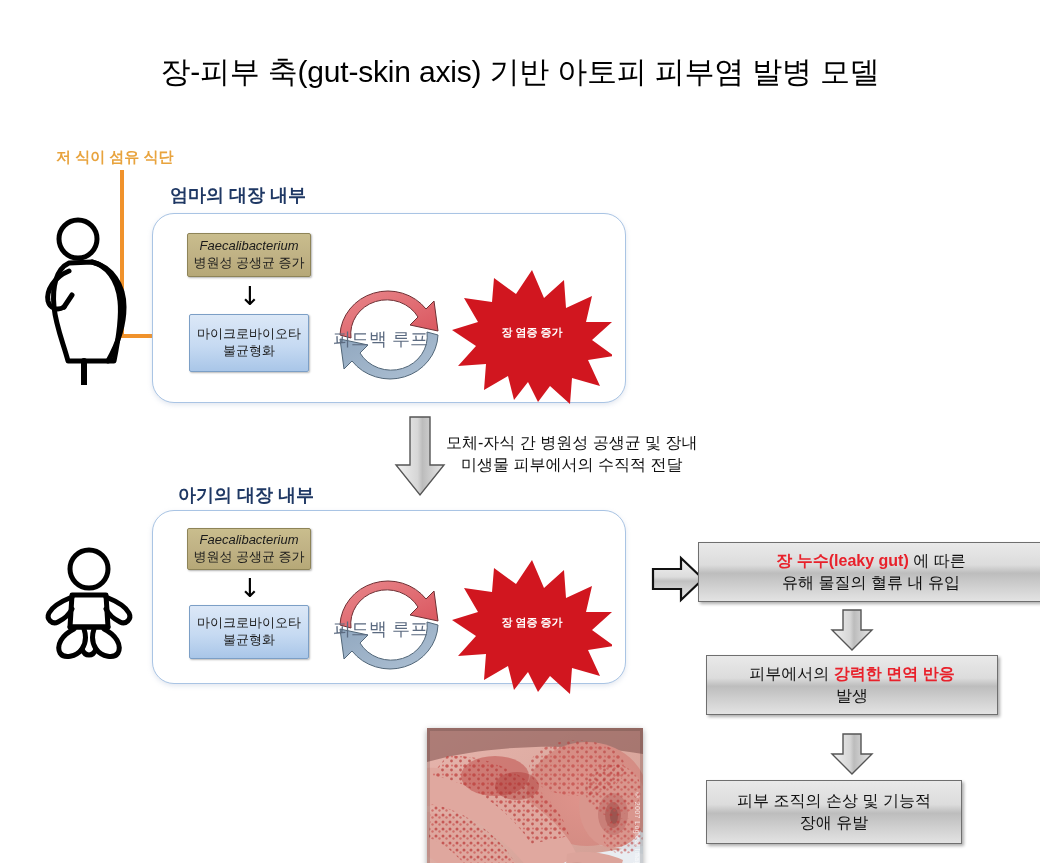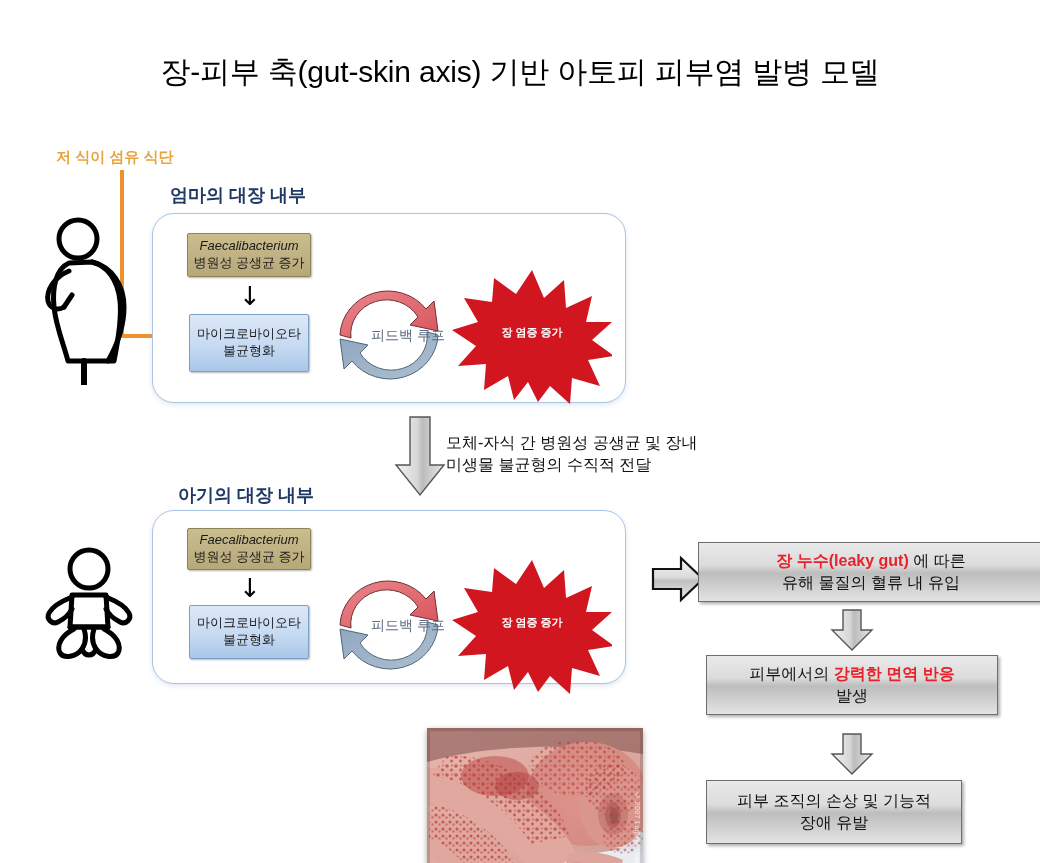--- a/index.html
+++ b/index.html
@@ -93,43 +93,43 @@
     position: absolute;
     font-size: 26px;
     line-height: 1;
     color: #000;
     font-family: "DejaVu Sans", sans-serif;
   }
 
   
   .loop-label {
     position: absolute;
-    font-size: 14px;
+    font-size: 18px;
     color: #5b6a80;
     white-space: nowrap;
-    text-align: right;
+    text-align: left;
   }
 
   
   .burst-text {
     position: absolute;
     font-size: 11px;
     font-weight: bold;
     color: #ffffff;
     white-space: nowrap;
     text-align: center;
   }
 
   
   .transfer-text {
     position: absolute;
     font-size: 16px;
     color: #111;
     line-height: 1.35;
-    text-align: left;
+    text-align: center;
     white-space: nowrap;
   }
 
   
   .proc-box {
     position: absolute;
     box-sizing: border-box;
     display: flex;
     align-items: center;
     justify-content: center;
@@ -243,21 +243,21 @@
         <stop offset="0%" stop-color="#f2f2f2"></stop>
         <stop offset="45%" stop-color="#d6d6d6"></stop>
         <stop offset="55%" stop-color="#bcbcbc"></stop>
         <stop offset="100%" stop-color="#e8e8e8"></stop>
       </linearGradient>
     </defs>
     <polygon points="16,2 36,2 36,50 50,50 26,80 2,50 16,50" fill="url(#grayv)" stroke="#555" stroke-width="1.4"></polygon>
   </svg>
   <div class="transfer-text" style="left:446px; top:392px;">
     <div>모체-자식 간 병원성 공생균 및 장내</div>
-    <div>미생물 불균형의 수직적 전달</div>
+    <div>미생물 피부에서의 수직적 전달</div>
   </div>
 
   <svg class="abs" style="left:36px; top:505px;" width="106" height="115">
     <g stroke="#000" stroke-width="5" fill="none" stroke-linecap="round" stroke-linejoin="round">
       <circle cx="53" cy="24" r="19"></circle>
 
       <path d="M36,50 L70,50 L72,82 L34,82 Z"></path>
 
       <path d="M36,52 C26,56 16,62 13,68 C10,74 16,80 22,77 C30,73 34,68 36,64"></path>
       <path d="M70,52 C80,56 90,62 93,68 C96,74 90,80 84,77 C76,73 72,68 70,64"></path>

